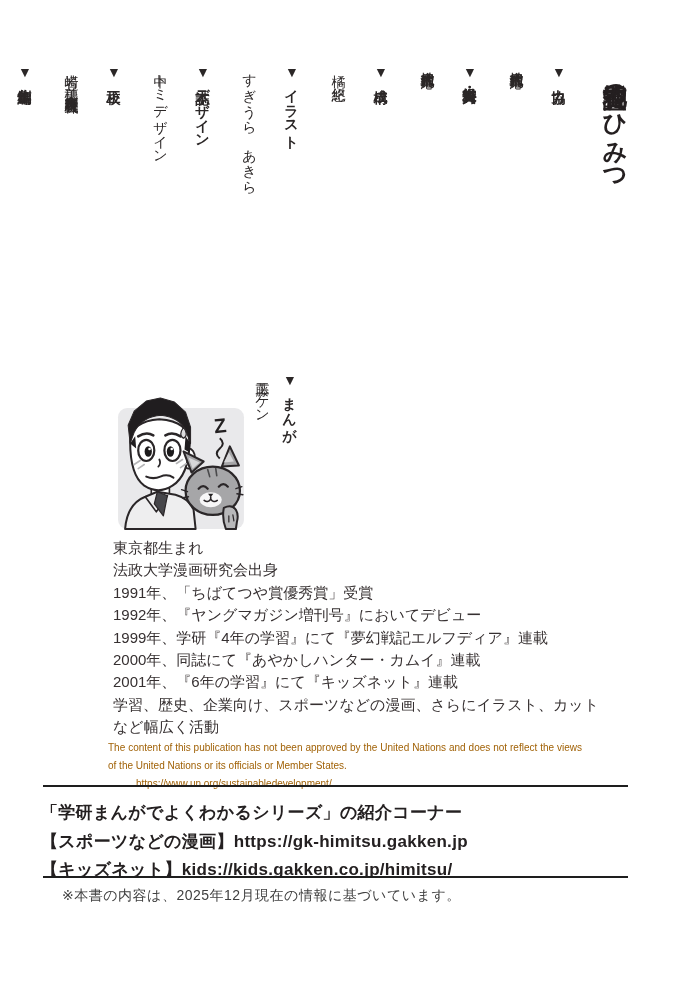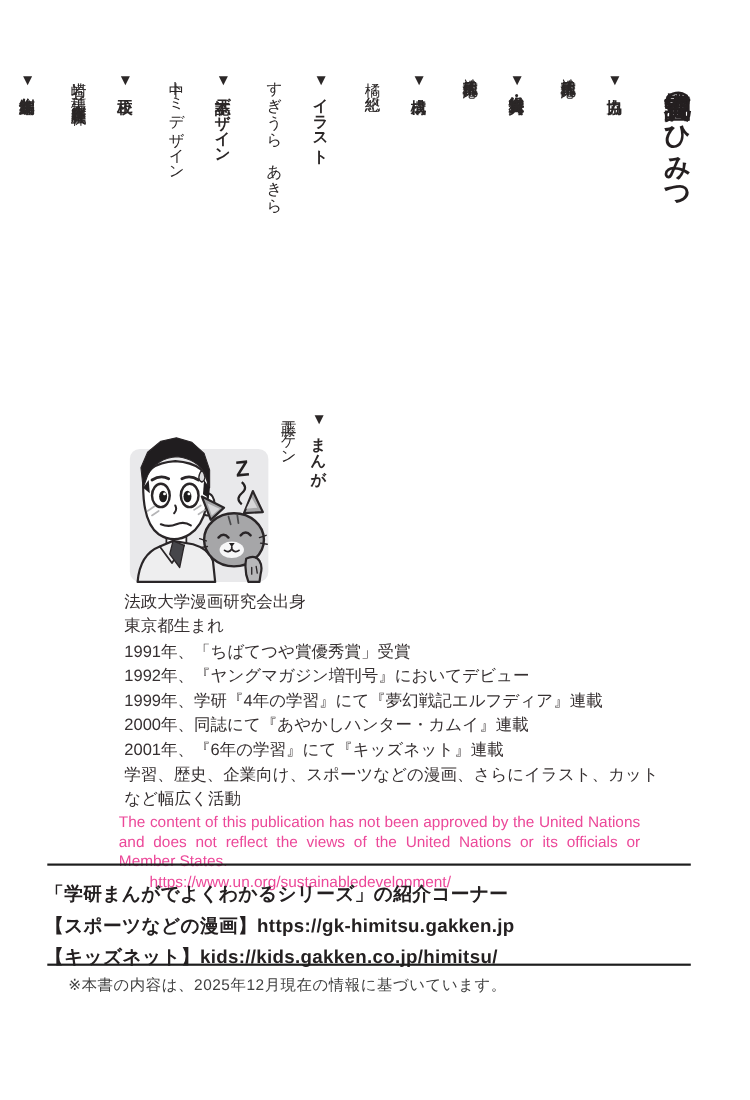--- a/index.html
+++ b/index.html
@@ -37,21 +37,21 @@
 
   
   .bio {
     position:absolute; left:113px; top:537px;
     font-size:15px; line-height:22.4px; color:#363031;
   }
 
   
   .un {
     position:absolute; left:108px; top:739px; width:474px;
-    font-size:14px; line-height:17.6px; color:#ec4899;
+    font-size:10px; line-height:17.6px; color:#a16207;
   }
   .un .un-text { margin:0; text-align:justify; }
   .un .un-url { margin-top:1px;margin-left:28px; }
 
   
   .rule { position:absolute; left:43px; width:585px; height:2px; background:#1e1e1e; }
   .rule-top { top:785px; }
   .rule-bottom { top:876px; }
 
   
@@ -152,22 +152,22 @@
       <path d="M70,100 l-6,-2 M71,105 l-6,1 M118,97 l6,-2 M119,102 l6,1" fill="none" stroke-width="1.3"></path>
 
       <path d="M106,116 q8,-4 12,2 q3,5 1,12 l-1,7 h-10 q-4,-10 -2,-21 Z" fill="#b8b8ba" stroke-width="2"></path>
       <path d="M111,124 l0,6 M115,123 l1,6" fill="none" stroke-width="1.2"></path>
     </g>
     <text x="97" y="42" font-size="20" font-weight="bold" fill="#242122" font-family="Liberation Sans, sans-serif" transform="rotate(-6 97 42)">Z</text>
     <path d="M102,47 q6,5 0,10 q-6,5 0,10" fill="none" stroke="#242122" stroke-width="2"></path>
   </svg>
 
   <section class="bio">
+    <div>東京都生まれ</div>
     <div>法政大学漫画研究会出身</div>
-    <div>東京都生まれ</div>
     <div>1991年、「ちばてつや賞優秀賞」受賞</div>
     <div>1992年、『ヤングマガジン増刊号』においてデビュー</div>
     <div>1999年、学研『4年の学習』にて『夢幻戦記エルフディア』連載</div>
     <div>2000年、同誌にて『あやかしハンター・カムイ』連載</div>
     <div>2001年、『6年の学習』にて『キッズネット』連載</div>
     <div>学習、歴史、企業向け、スポーツなどの漫画、さらにイラスト、カット</div>
     <div>など幅広く活動</div>
   </section>
 
   <section class="un">

